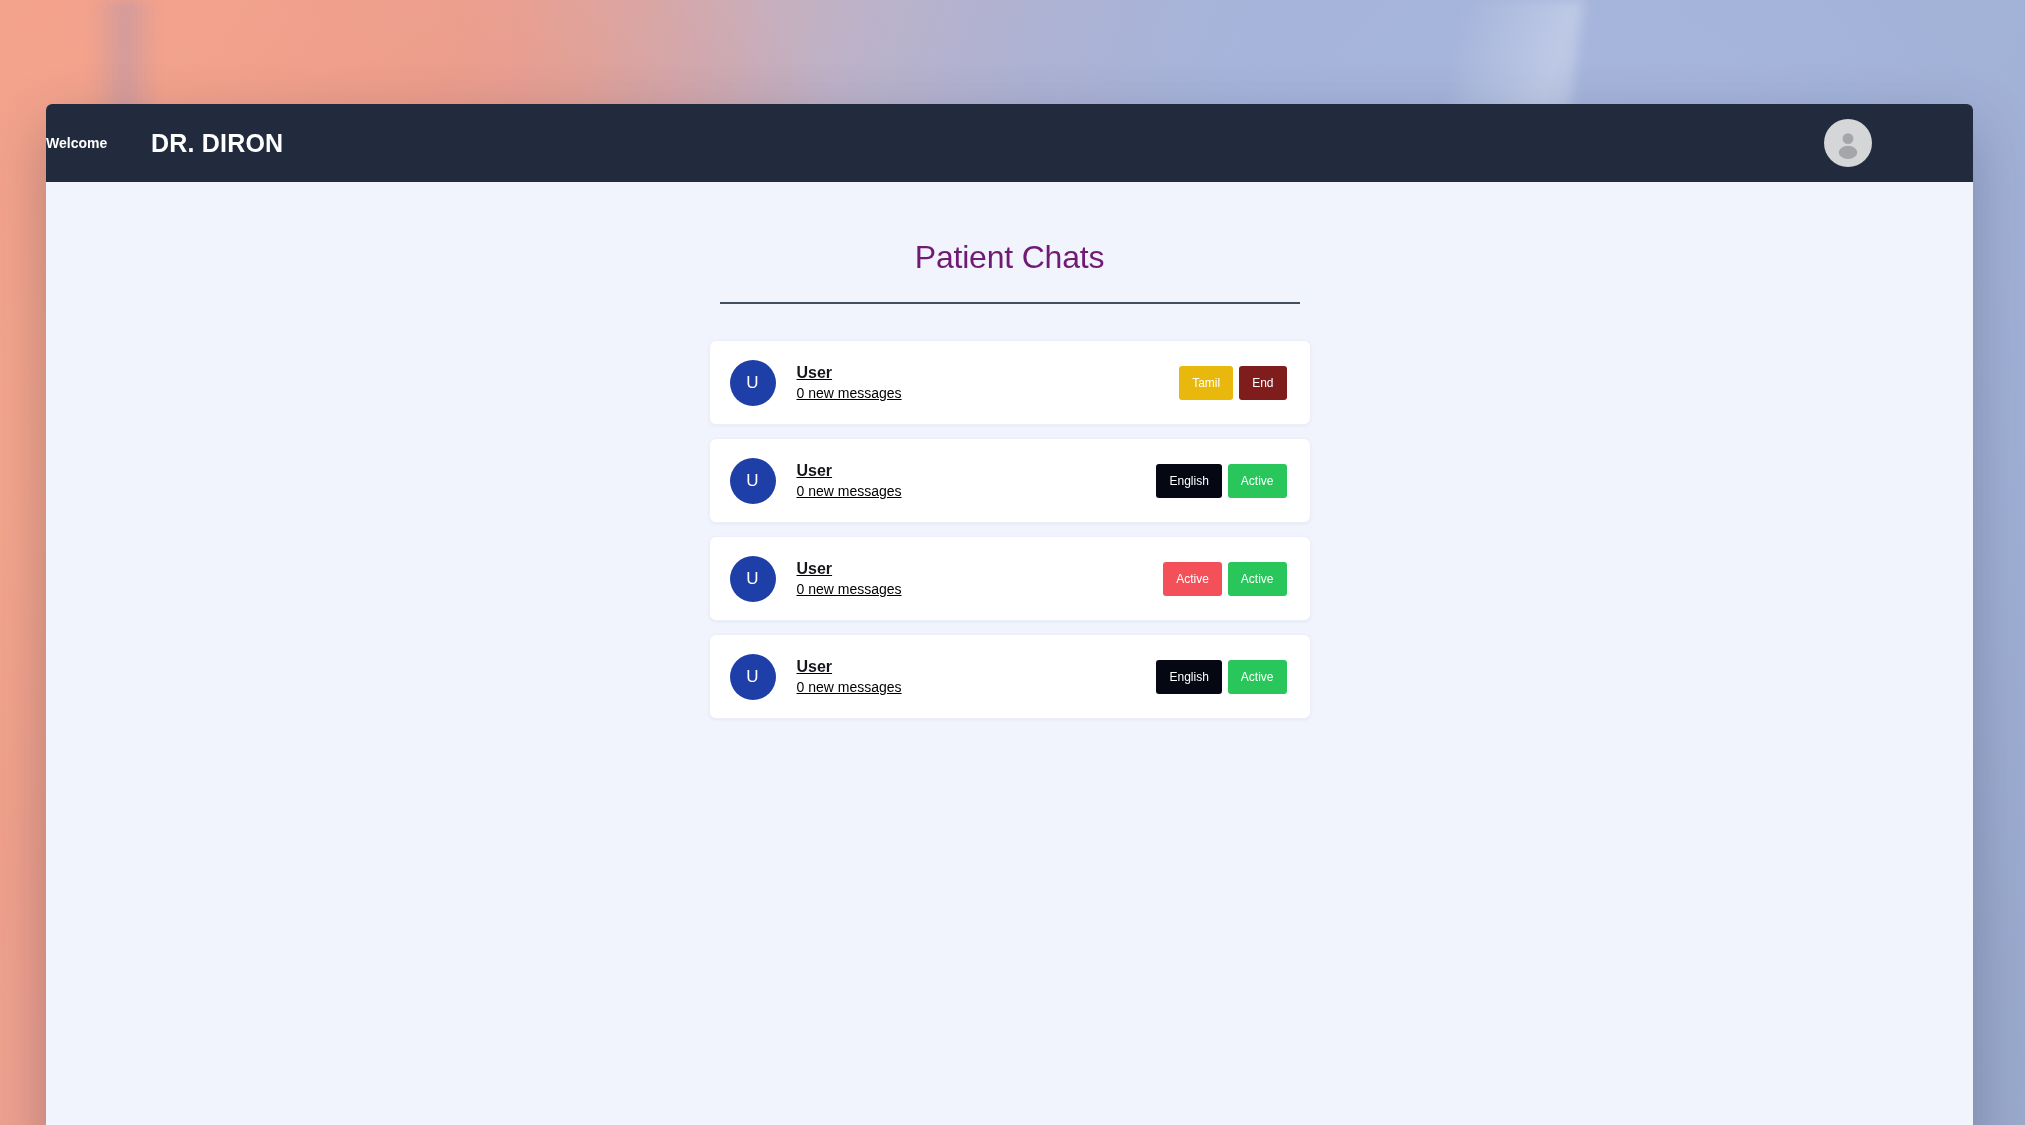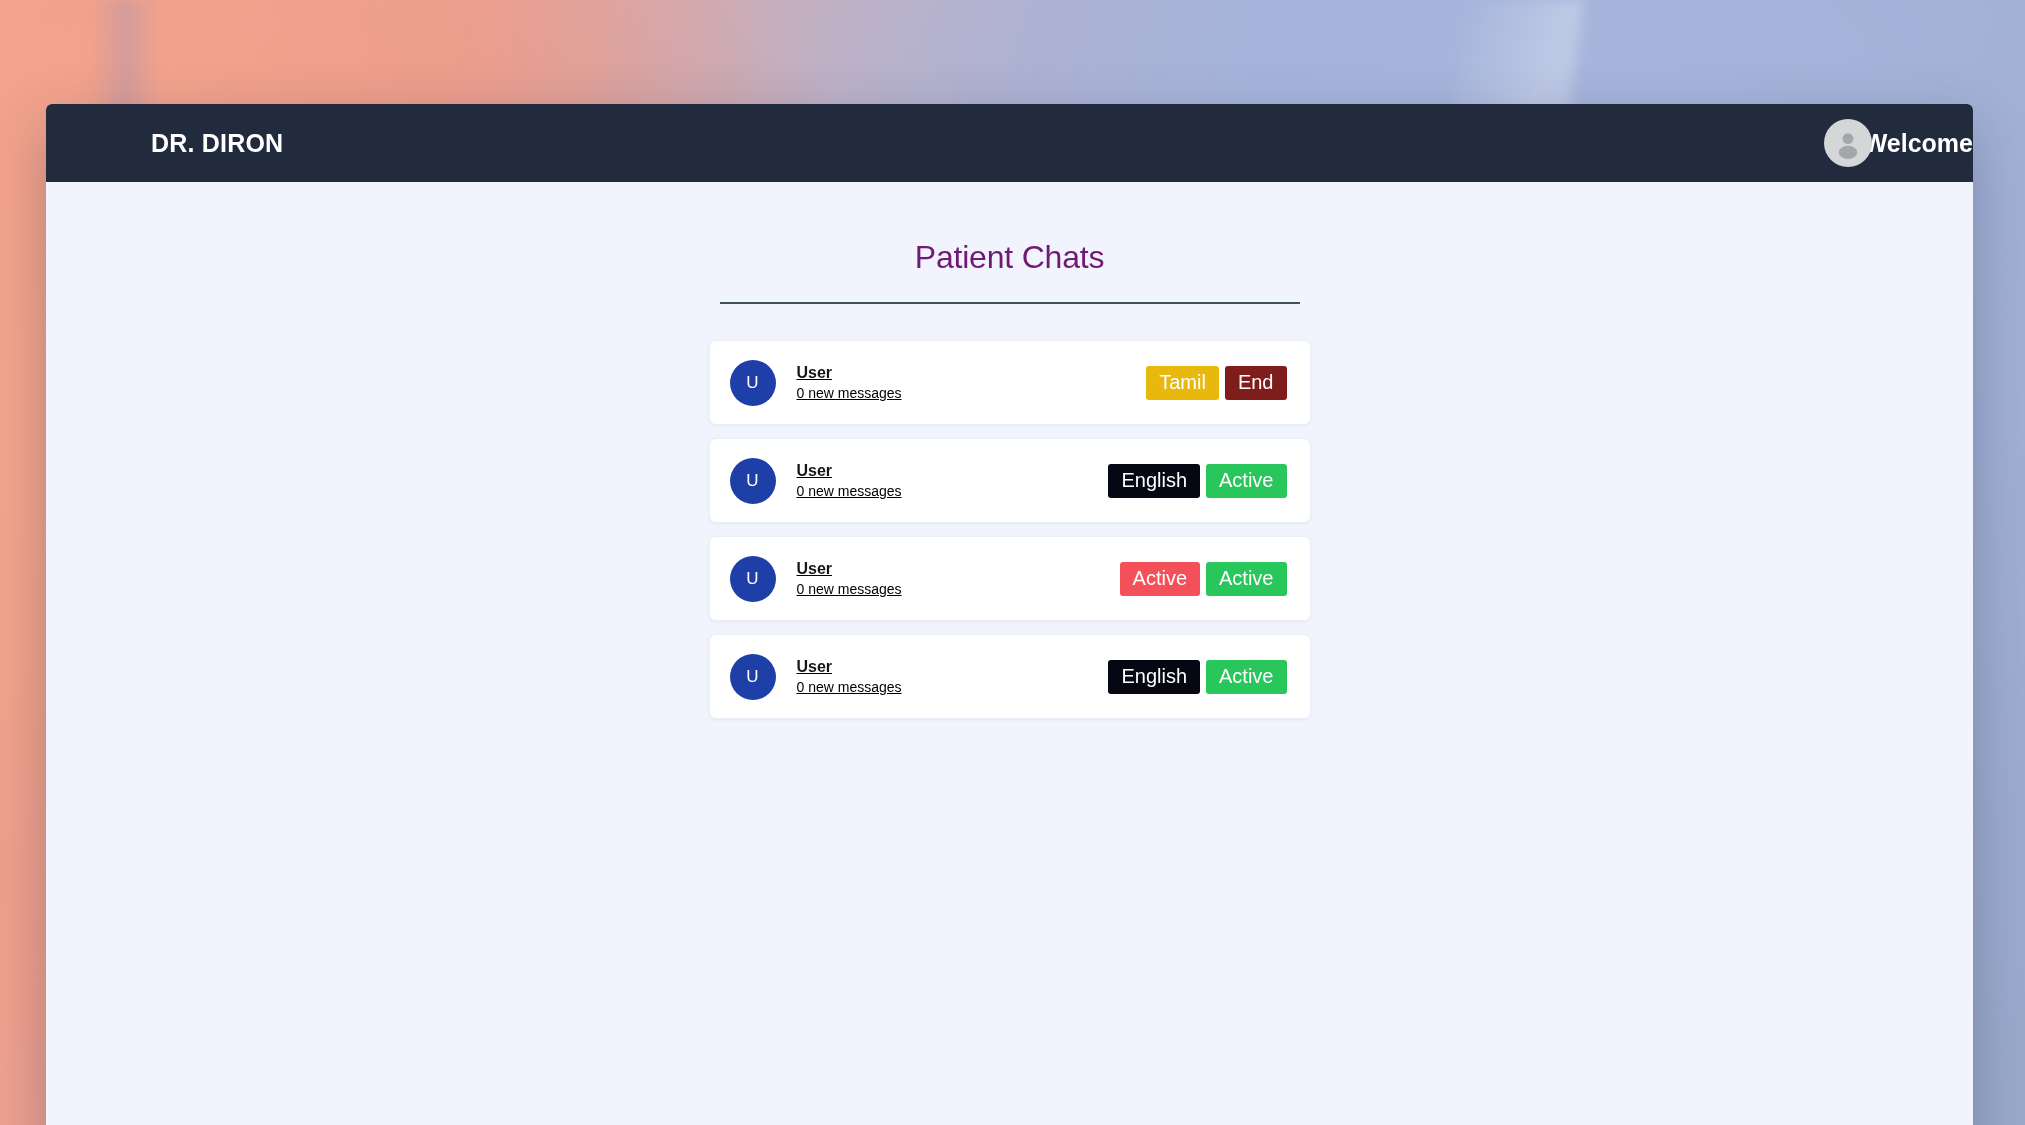--- a/index.html
+++ b/index.html
@@ -70,25 +70,24 @@
   #brand {
     position: absolute;
     left: 105px;
     color: #ffffff;
     font-size: 25px;
     font-weight: bold;
     letter-spacing: 0.2px;
   }
   #navbar-title {
     width: 100%;
-    text-align: right;
-    color: #ffffff;
-    font-size: 25px;
-    font-weight: bold;
-    padding-left: 28px;
+    text-align: left;
+    color: #ffffff;
+    font-size: 14px;
+    font-weight: bold;
   }
   #avatar-button {
     position: absolute;
     right: 101px;
     width: 48px;
     height: 48px;
     border-radius: 50%;
     background: #d5d6d8;
     display: flex;
     align-items: center;
@@ -184,21 +183,21 @@
     align-items: center;
     gap: 6px;
   }
   .badge {
     display: inline-flex;
     align-items: center;
     justify-content: center;
     height: 34px;
     padding: 0 13px;
     border-radius: 3px;
-    font-size: 20px;
+    font-size: 12px;
     color: #ffffff;
     cursor: pointer;
     white-space: nowrap;
   }
 </style>
 </head>
 <body>
 
 <div id="desktop">
   <div id="wall-streak-1"></div>

